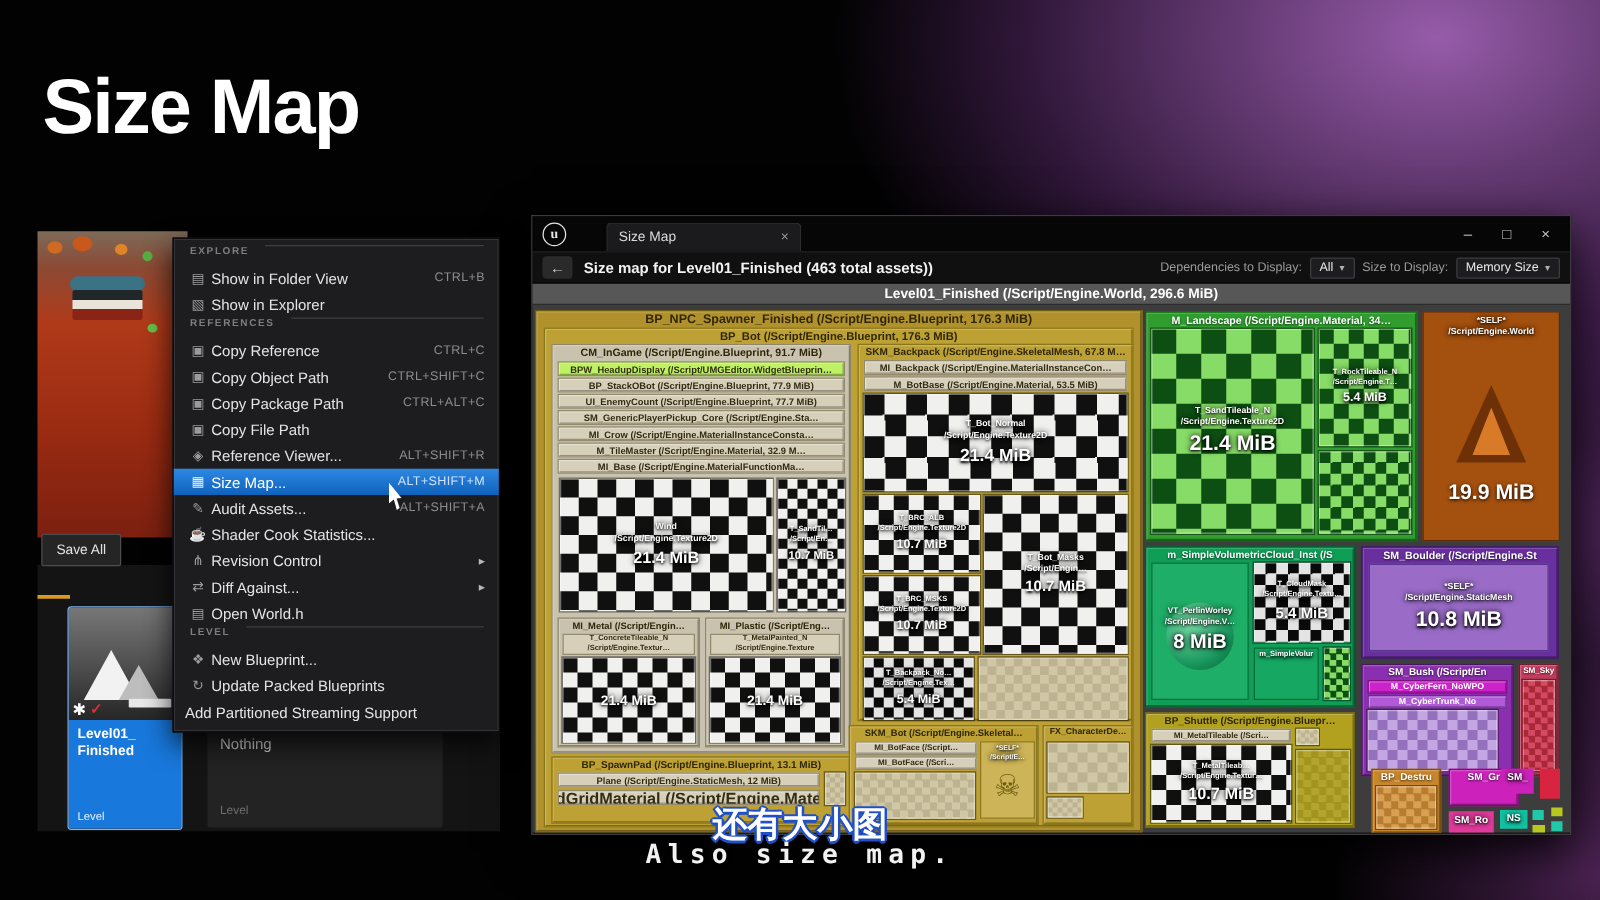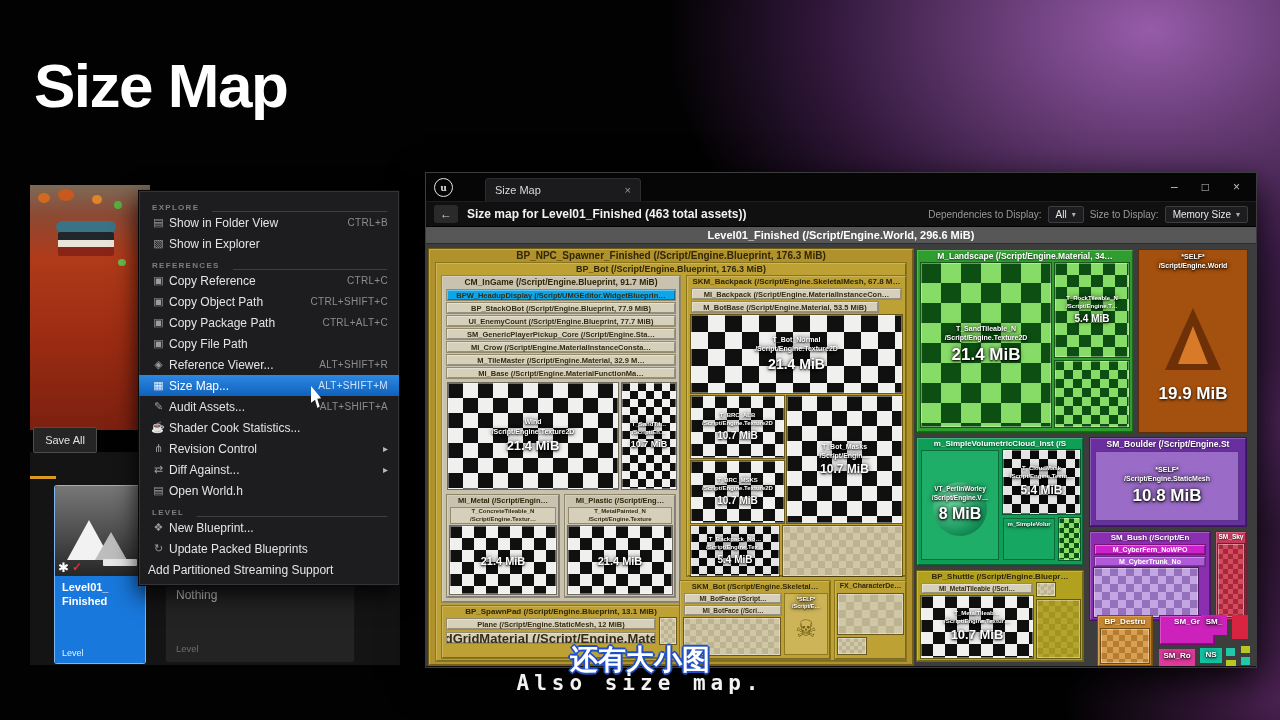--- a/index.html
+++ b/index.html
@@ -43,21 +43,21 @@
   .tile-type { position:absolute; left:7px; bottom:5px; font-size:9px; color:rgba(255,255,255,.9); }
   .ghost-tile { position:absolute; left:165px; top:487px; width:190px; height:176px; z-index:2;
     background:#232323; border:1px solid #161616; border-radius:3px; }
   .ghost-name { position:absolute; left:10px; top:100px; font-size:12px; color:#cfcfcf; }
   .ghost-type { position:absolute; left:10px; bottom:8px; font-size:9.5px; color:#6e6e6e; }
 
   
   .menu { position:absolute; left:138px; top:190px; width:262px; z-index:5; background:#1d1d20;
     border:1px solid #09090b; box-shadow:0 8px 22px rgba(0,0,0,.85), inset 0 0 0 1px #343438;
     padding:5px 0; }
-  .menu-sec { display:flex; align-items:flex-end; gap:13px; height:16px; padding:0 12px 0 13px; }
+  .menu-sec { display:flex; align-items:flex-start; gap:13px; height:16px; padding:0 12px 0 13px; }
   .menu-sec-label { font-size:8px; color:#7e7e80; letter-spacing:1.3px; font-weight:bold; }
   .menu-sec-rule { flex:1; height:1px; background:#3d3d42; }
   .menu-item { display:flex; align-items:center; height:21px; padding:0 11px 0 9px; font-size:12px; color:#e4e4e4; }
   .menu-item .mi-icon { width:21px; flex:none; font-size:11px; color:#9b9b9b; text-align:center; }
   .menu-item .mi-label { flex:1; white-space:nowrap; overflow:hidden; }
   .menu-item .mi-right { font-size:10px; color:#8d8d8f; letter-spacing:.3px; }
   .menu-item .mi-sub { font-size:10px; color:#b8b8b8; }
   .menu-item.hl { background:linear-gradient(#2d88e2, #0f62bc); color:#fff; }
   .menu-item.hl .mi-right { color:#cfe2fb; } .menu-item.hl .mi-icon { color:#e2eefb; }
 
@@ -273,21 +273,21 @@
     <div class="tmbody">
         <div class="tile group" style="left: 2px; top: 4px; width: 486px; height: 418px; background: rgb(177, 145, 43); border: 1px solid rgb(110, 92, 16);">
           <div class="t-head" style="font-size: 10px; color: rgb(47, 39, 8);">BP_NPC_Spawner_Finished  (/Script/Engine.Blueprint, 176.3 MiB)</div>
         </div>
         <div class="tile group" style="left: 9px; top: 18px; width: 472px; height: 400px; background: rgb(189, 161, 52); border: 1px solid rgb(138, 118, 26);">
           <div class="t-head" style="font-size: 9px; color: rgb(47, 39, 8);">BP_Bot  (/Script/Engine.Blueprint, 176.3 MiB)</div>
         </div>
         <div class="tile group" style="left: 15px; top: 31px; width: 240px; height: 328px; background: rgb(201, 194, 174); border: 1px solid rgb(143, 133, 104);">
           <div class="t-head" style="font-size: 8.5px; color: rgb(47, 39, 8);">CM_InGame  (/Script/Engine.Blueprint, 91.7 MiB)</div>
         </div>
-        <div class="tile t-strip" style="left: 20px; top: 45px; width: 230px; height: 12px; background: #0ea5e9; border: 1px solid rgb(148, 139, 110); font-size: 7.5px; color: rgb(51, 44, 18);">BPW_HeadupDisplay  (/Script/UMGEditor.WidgetBlueprin…</div>
+        <div class="tile t-strip" style="left: 20px; top: 45px; width: 230px; height: 12px; background: #bef264; border: 1px solid rgb(148, 139, 110); font-size: 7.5px; color: rgb(51, 44, 18);">BPW_HeadupDisplay  (/Script/UMGEditor.WidgetBlueprin…</div>
         <div class="tile t-strip" style="left: 20px; top: 58px; width: 230px; height: 12px; background: rgb(214, 207, 186); border: 1px solid rgb(148, 139, 110); font-size: 7.5px; color: rgb(51, 44, 18);">BP_StackOBot  (/Script/Engine.Blueprint, 77.9 MiB)</div>
         <div class="tile t-strip" style="left: 20px; top: 71px; width: 230px; height: 12px; background: rgb(214, 207, 186); border: 1px solid rgb(148, 139, 110); font-size: 7.5px; color: rgb(51, 44, 18);">UI_EnemyCount  (/Script/Engine.Blueprint, 77.7 MiB)</div>
         <div class="tile t-strip" style="left: 20px; top: 84px; width: 230px; height: 12px; background: rgb(214, 207, 186); border: 1px solid rgb(148, 139, 110); font-size: 7.5px; color: rgb(51, 44, 18);">SM_GenericPlayerPickup_Core  (/Script/Engine.Sta…</div>
         <div class="tile t-strip" style="left: 20px; top: 97px; width: 230px; height: 12px; background: rgb(214, 207, 186); border: 1px solid rgb(148, 139, 110); font-size: 7.5px; color: rgb(51, 44, 18);">MI_Crow  (/Script/Engine.MaterialInstanceConsta…</div>
         <div class="tile t-strip" style="left: 20px; top: 110px; width: 230px; height: 12px; background: rgb(214, 207, 186); border: 1px solid rgb(148, 139, 110); font-size: 7.5px; color: rgb(51, 44, 18);">M_TileMaster  (/Script/Engine.Material, 32.9 M…</div>
         <div class="tile t-strip" style="left: 20px; top: 123px; width: 230px; height: 12px; background: rgb(214, 207, 186); border: 1px solid rgb(148, 139, 110); font-size: 7.5px; color: rgb(51, 44, 18);">MI_Base  (/Script/Engine.MaterialFunctionMa…</div>
         <div class="tile tex-bevel" style="left: 22px; top: 139px; width: 170px; height: 106px; background: conic-gradient(rgb(240, 240, 238) 25%, rgb(16, 16, 16) 0deg, rgb(16, 16, 16) 50%, rgb(240, 240, 238) 0deg, rgb(240, 240, 238) 75%, rgb(16, 16, 16) 0deg) 0px 0px / 30px 30px;">
           <div class="t-lines light">
             <span style="font-size: 7px;">Wind</span>
             <span style="font-size: 7px;">/Script/Engine.Texture2D</span>
@@ -332,21 +332,21 @@
         <div class="tile group" style="left: 15px; top: 361px; width: 240px; height: 54px; background: rgb(189, 161, 52); border: 1px solid rgb(138, 118, 26);">
           <div class="t-head" style="font-size: 8px; color: rgb(47, 39, 8);">BP_SpawnPad  (/Script/Engine.Blueprint, 13.1 MiB)</div>
         </div>
         <div class="tile t-strip" style="left: 20px; top: 374px; width: 210px; height: 12px; background: rgb(214, 207, 186); border: 1px solid rgb(148, 139, 110); font-size: 7.5px; color: rgb(51, 44, 18);">Plane  (/Script/Engine.StaticMesh, 12 MiB)</div>
         <div class="tile t-strip" style="left: 20px; top: 388px; width: 210px; height: 12px; background: rgb(214, 207, 186); border: 1px solid rgb(148, 139, 110); font-size: 13px; color: rgb(51, 44, 18);">WorldGridMaterial  (/Script/Engine.Materia…</div>
         <div class="tile tex-bevel" style="left: 234px; top: 374px; width: 16px; height: 26px; background: conic-gradient(rgb(207, 199, 166) 25%, rgb(189, 179, 145) 0deg, rgb(189, 179, 145) 50%, rgb(207, 199, 166) 0deg, rgb(207, 199, 166) 75%, rgb(189, 179, 145) 0deg) 0px 0px / 8px 8px;"></div>
         <div class="tile group" style="left: 260px; top: 31px; width: 221px; height: 302px; background: rgb(189, 161, 52); border: 1px solid rgb(138, 118, 26);">
           <div class="t-head" style="font-size: 8px; color: rgb(47, 39, 8);">SKM_Backpack  (/Script/Engine.SkeletalMesh, 67.8 M…</div>
         </div>
         <div class="tile t-strip" style="left: 265px; top: 44px; width: 211px; height: 12px; background: rgb(214, 207, 186); border: 1px solid rgb(148, 139, 110); font-size: 7.5px; color: rgb(51, 44, 18);">MI_Backpack  (/Script/Engine.MaterialInstanceCon…</div>
-        <div class="tile t-strip" style="left: 265px; top: 57px; width: 188px; height: 12px; background: rgb(214, 207, 186); border: 1px solid rgb(148, 139, 110); font-size: 7.5px; color: rgb(51, 44, 18);">M_BotBase  (/Script/Engine.Material, 53.5 MiB)</div>
+        <div class="tile t-strip" style="left: 265px; top: 57px; width: 211px; height: 12px; background: rgb(214, 207, 186); border: 1px solid rgb(148, 139, 110); font-size: 7.5px; color: rgb(51, 44, 18);">M_BotBase  (/Script/Engine.Material, 53.5 MiB)</div>
         <div class="tile tex-bevel" style="left: 265px; top: 71px; width: 211px; height: 78px; background: conic-gradient(rgb(240, 240, 238) 25%, rgb(16, 16, 16) 0deg, rgb(16, 16, 16) 50%, rgb(240, 240, 238) 0deg, rgb(240, 240, 238) 75%, rgb(16, 16, 16) 0deg) 0px 0px / 34px 34px;">
           <div class="t-lines light">
             <span style="font-size: 7px;">T_Bot_Normal</span>
             <span style="font-size: 7px;">/Script/Engine.Texture2D</span>
             <span style="font-size: 14px; margin-top: 2px;">21.4 MiB</span>
           </div>
         </div>
         <div class="tile tex-bevel" style="left: 265px; top: 152px; width: 93px; height: 62px; background: conic-gradient(rgb(240, 240, 238) 25%, rgb(16, 16, 16) 0deg, rgb(16, 16, 16) 50%, rgb(240, 240, 238) 0deg, rgb(240, 240, 238) 75%, rgb(16, 16, 16) 0deg) 0px 0px / 24px 24px;">
           <div class="t-lines light">
             <span style="font-size: 6px;">T_BRC_ALB</span>

